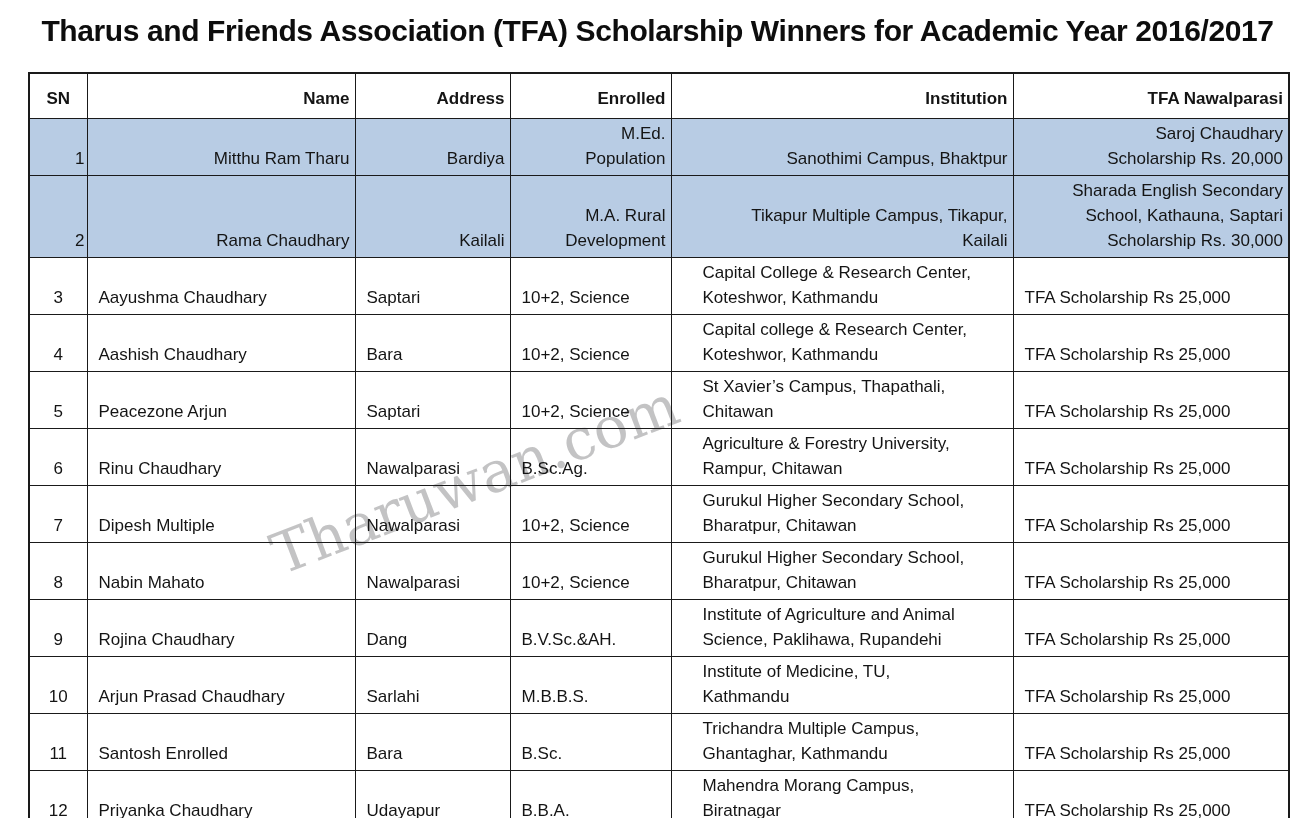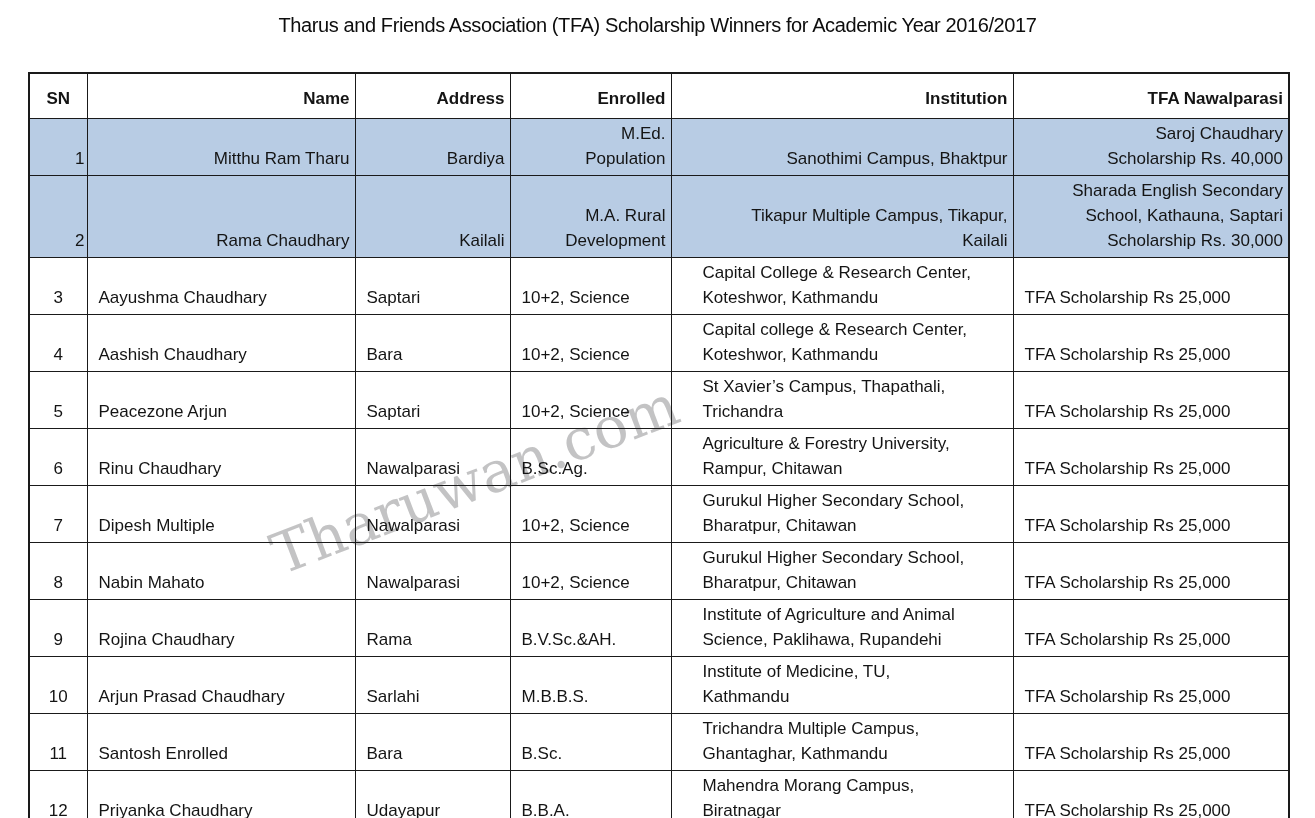--- a/index.html
+++ b/index.html
@@ -18,22 +18,22 @@
     width: 1315px;
     height: 818px;
     background: #ffffff;
   }
   .doc-title {
     position: absolute;
     top: 14px;
     left: 0;
     width: 1315px;
     text-align: center;
-    font-size: 20px;
-    font-weight: normal;
+    font-size: 30px;
+    font-weight: bold;
     letter-spacing: -0.4px;
     color: #0d0d0d;
     white-space: nowrap;
   }
   .watermark {
     position: absolute;
     left: 262px;
     top: 446px;
     width: 430px;
     height: 80px;
@@ -116,21 +116,21 @@
     </thead>
     <tbody id="table-body">
         <tr class="hl">
       <td class="c-sn">1</td>
       <td class="c-name">Mitthu Ram Tharu</td>
       <td class="c-address">Bardiya</td>
       <td class="c-enrolled">M.Ed.
 Population</td>
       <td class="c-institution">Sanothimi Campus, Bhaktpur</td>
       <td class="c-scholarship">Saroj Chaudhary
-Scholarship Rs. 40,000</td>
+Scholarship Rs. 20,000</td>
     </tr>
         <tr class="hl">
       <td class="c-sn">2</td>
       <td class="c-name">Rama Chaudhary</td>
       <td class="c-address">Kailali</td>
       <td class="c-enrolled">M.A. Rural
 Development</td>
       <td class="c-institution">Tikapur Multiple Campus, Tikapur,
 Kailali</td>
       <td class="c-scholarship">Sharada English Secondary
@@ -154,21 +154,21 @@
       <td class="c-institution">Capital college &amp; Research Center,
 Koteshwor, Kathmandu</td>
       <td class="c-scholarship">TFA Scholarship Rs 25,000</td>
     </tr>
         <tr>
       <td class="c-sn">5</td>
       <td class="c-name">Peacezone Arjun</td>
       <td class="c-address">Saptari</td>
       <td class="c-enrolled">10+2, Science</td>
       <td class="c-institution">St Xavier’s Campus, Thapathali,
-Trichandra</td>
+Chitawan</td>
       <td class="c-scholarship">TFA Scholarship Rs 25,000</td>
     </tr>
         <tr>
       <td class="c-sn">6</td>
       <td class="c-name">Rinu Chaudhary</td>
       <td class="c-address">Nawalparasi</td>
       <td class="c-enrolled">B.Sc.Ag.</td>
       <td class="c-institution">Agriculture &amp; Forestry University,
 Rampur, Chitawan</td>
       <td class="c-scholarship">TFA Scholarship Rs 25,000</td>
@@ -187,21 +187,21 @@
       <td class="c-name">Nabin Mahato</td>
       <td class="c-address">Nawalparasi</td>
       <td class="c-enrolled">10+2, Science</td>
       <td class="c-institution">Gurukul Higher Secondary School,
 Bharatpur, Chitawan</td>
       <td class="c-scholarship">TFA Scholarship Rs 25,000</td>
     </tr>
         <tr>
       <td class="c-sn">9</td>
       <td class="c-name">Rojina Chaudhary</td>
-      <td class="c-address">Rama</td>
+      <td class="c-address">Dang</td>
       <td class="c-enrolled">B.V.Sc.&amp;AH.</td>
       <td class="c-institution">Institute of Agriculture and Animal
 Science, Paklihawa, Rupandehi</td>
       <td class="c-scholarship">TFA Scholarship Rs 25,000</td>
     </tr>
         <tr>
       <td class="c-sn">10</td>
       <td class="c-name">Arjun Prasad Chaudhary</td>
       <td class="c-address">Sarlahi</td>
       <td class="c-enrolled">M.B.B.S.</td>

